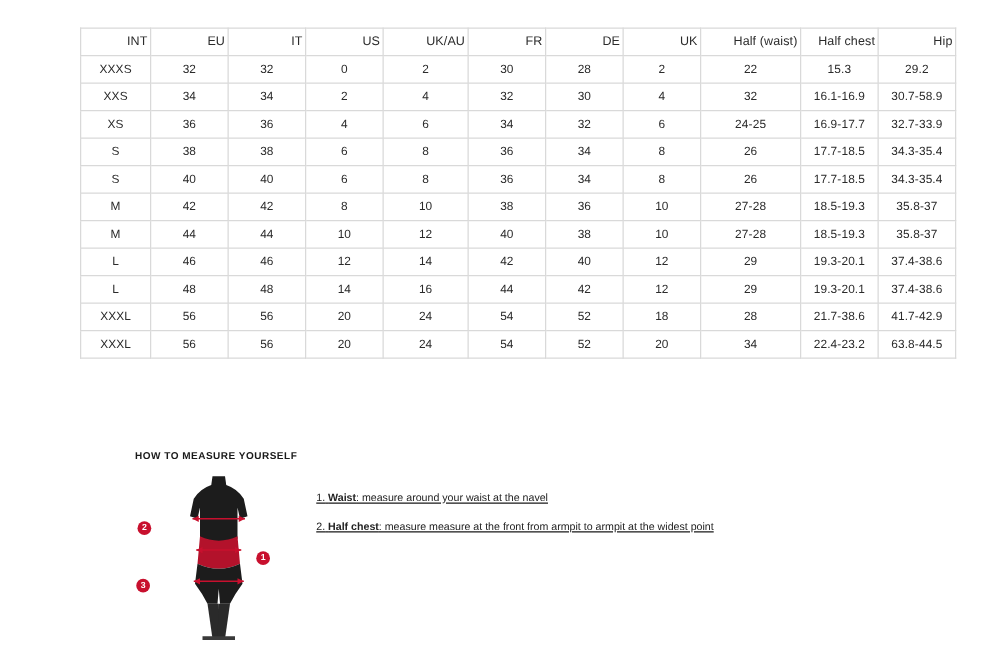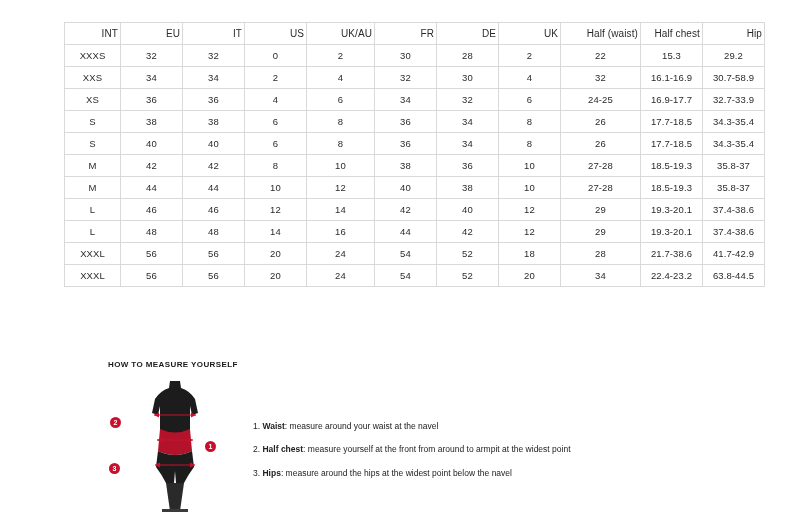--- a/index.html
+++ b/index.html
@@ -74,21 +74,22 @@
   .measure-title {
     font-size: 8px;
     font-weight: bold;
     letter-spacing: 0.4px;
     color: #1a1a1a;
     margin-bottom: 10px;
   }
   .measure-body {
     position: relative;
     display: flex;
-    align-items: center;
+    align-items: flex-start;
+    text-decoration: underline;
   }
   .figure-area {
     position: relative;
     width: 135px;
     height: 140px;
     flex: 0 0 135px;
   }
   .measure-list {
     margin-left: 10px;
     padding-top: 14px;
@@ -350,24 +351,20 @@
         <div class="badge badge-3">3</div>
       </div>
 
       <div class="measure-list">
         <div class="measure-item">
           <span class="measure-num">1.</span>
           <b>Waist</b><span>: measure around your waist at the navel</span>
         </div>
         <div class="measure-item">
           <span class="measure-num">2.</span>
-          <b>Half chest</b><span>: measure yourself at the front from around to armpit at the widest point</span>
-        </div>
-        <div class="measure-item">
-          <span class="measure-num">3.</span>
-          <b>Hips</b><span>: measure around the hips at the widest point below the navel</span>
+          <b>Half chest</b><span>: measure measure at the front from armpit to armpit at the widest point</span>
         </div>
       </div>
 
     </div>
   </div>
 
 </div>
 
 </body></html>

